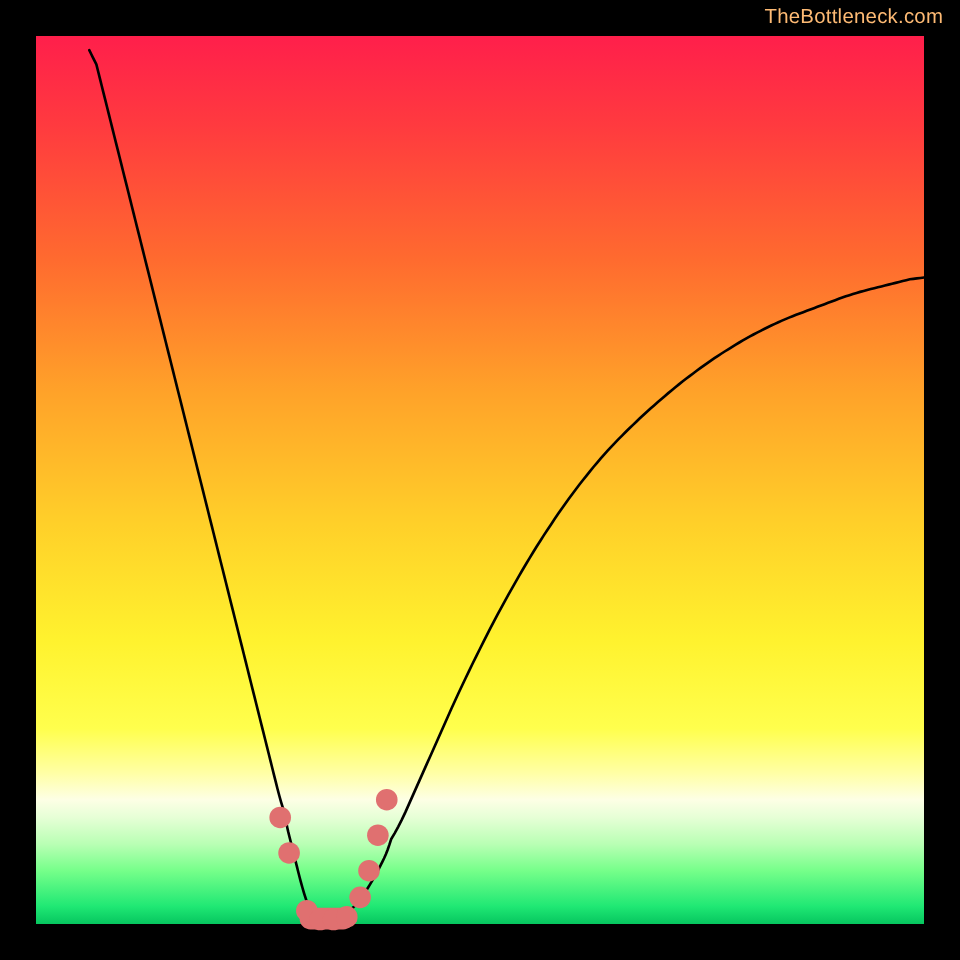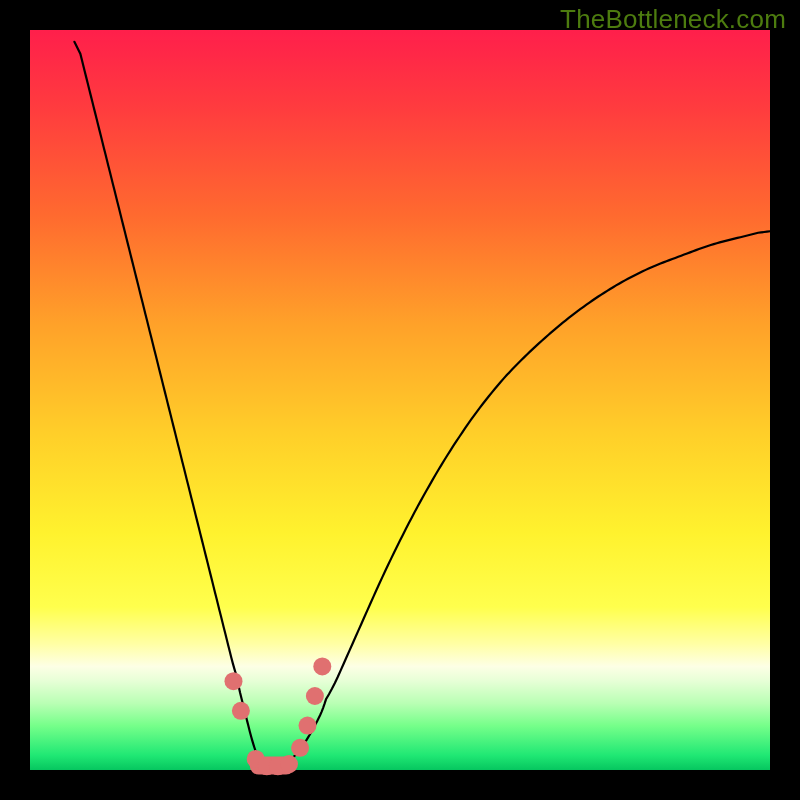--- a/index.html
+++ b/index.html
@@ -8,23 +8,23 @@
     position: relative;
     width: 800px;
     height: 800px;
     background: #000;
   }
   .watermark {
     position: absolute;
     top: 4px;
     right: 14px;
     font-family: Arial, Helvetica, sans-serif;
-    font-size: 26px;
+    font-size: 17px;
     font-weight: 500;
-    color: #4d7c0f;
+    color: #fdba74;
     letter-spacing: 0.2px;
     user-select: none;
   }
   .plot {
     position: absolute;
     left: 30px;
     top: 30px;
     width: 740px;
     height: 740px;
     background: linear-gradient(to bottom,

